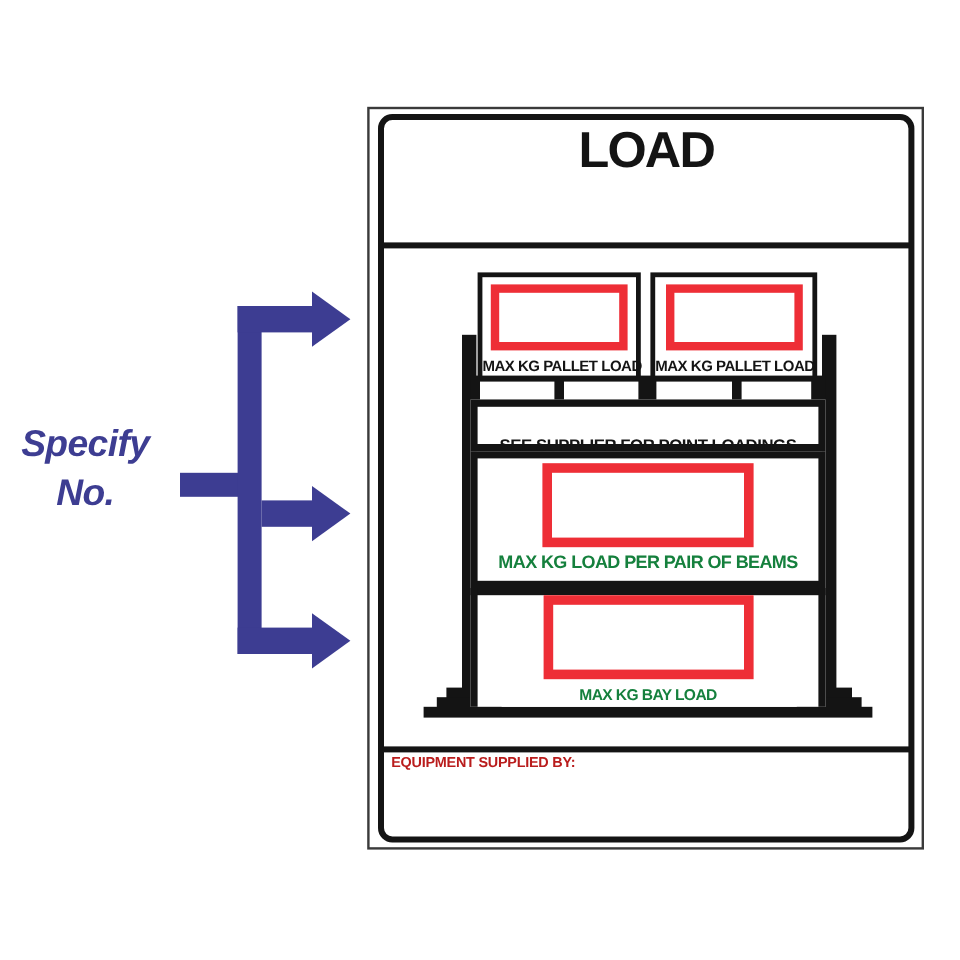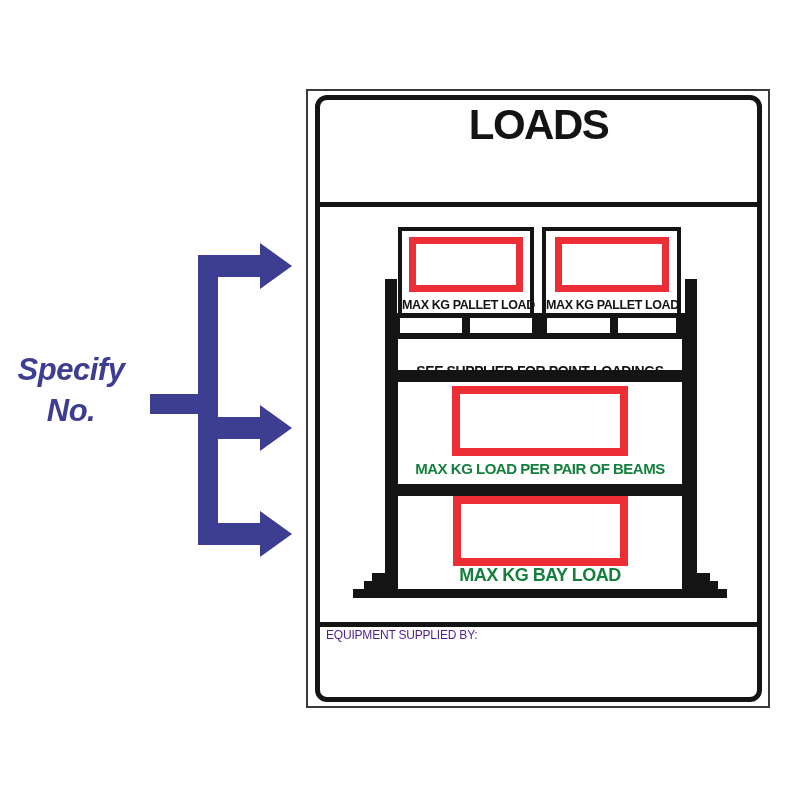--- a/index.html
+++ b/index.html
@@ -74,21 +74,21 @@
   .panel-label {
     position: absolute; left: 0; right: 0;
     text-align: center; font-weight: bold; color: #15803d;
     letter-spacing: -0.5px; white-space: nowrap;
   }
   .beam-red { left: 54px; top: 4px; width: 176px; height: 70px; border-width: 8px; }
   .bay-red  { left: 55px; top: 0px;  width: 175px; height: 70px; border-width: 8px; }
 
   .footer-label {
     left: 326px; top: 628px; width: 420px;
-    font-size: 12px; font-weight: normal; color: #4c1d95;
+    font-size: 12px; font-weight: bold; color: #b91c1c;
     letter-spacing: -0.2px;
   }
 </style>
 </head>
 <body>
 
 <div class="canvas">
 
   <div class="abs specify-label">
     <div>Specify</div>
@@ -104,21 +104,21 @@
   <div class="abs blue" style="left:218px; top:417px; width:42px; height:22px;"></div>
   <div class="abs arrow-head" style="left:260px; top:405px;"></div>
 
   <div class="abs blue" style="left:198px; top:523px; width:62px; height:22px;"></div>
   <div class="abs arrow-head" style="left:260px; top:511px;"></div>
 
   <div class="abs sign-outer"></div>
   <div class="abs sign-inner"></div>
 
   <div class="abs sign-title">
-    <div>LOADS</div>
+    <div>LOAD</div>
   </div>
   <div class="abs hrule" style="left:319px; top:202px; width:439px;"></div>
 
   <div class="abs black" style="left:385px; top:279px; width:12px; height:302px;"></div>
   <div class="abs black" style="left:685px; top:279px; width:12px; height:302px;"></div>
   <div class="abs black" style="left:372px; top:573px; width:38px; height:9px;"></div>
   <div class="abs black" style="left:364px; top:581px; width:54px; height:9px;"></div>
   <div class="abs black" style="left:672px; top:573px; width:38px; height:9px;"></div>
   <div class="abs black" style="left:664px; top:581px; width:54px; height:9px;"></div>
   <div class="abs black" style="left:353px; top:589px; width:374px; height:9px;"></div>
@@ -143,19 +143,19 @@
     <span class="banner-text">SEE SUPPLIER FOR POINT LOADINGS</span>
   </div>
 
   <div class="abs panel" style="left:392px; top:376px; width:296px; height:114px;">
     <div class="red-box beam-red"></div>
     <div class="panel-label" style="bottom:7px; font-size:15px;">MAX KG LOAD PER PAIR OF BEAMS</div>
   </div>
 
   <div class="abs panel" style="left:392px; top:490px; width:296px; height:99px; border-bottom:none;">
     <div class="red-box bay-red"></div>
-    <div class="panel-label" style="bottom:3px; font-size:18px;">MAX KG BAY LOAD</div>
+    <div class="panel-label" style="bottom:3px; font-size:13px;">MAX KG BAY LOAD</div>
   </div>
 
   <div class="abs hrule" style="left:319px; top:622px; width:439px;"></div>
   <div class="abs footer-label">EQUIPMENT SUPPLIED BY:</div>
 
 </div>
 
 </body></html>

